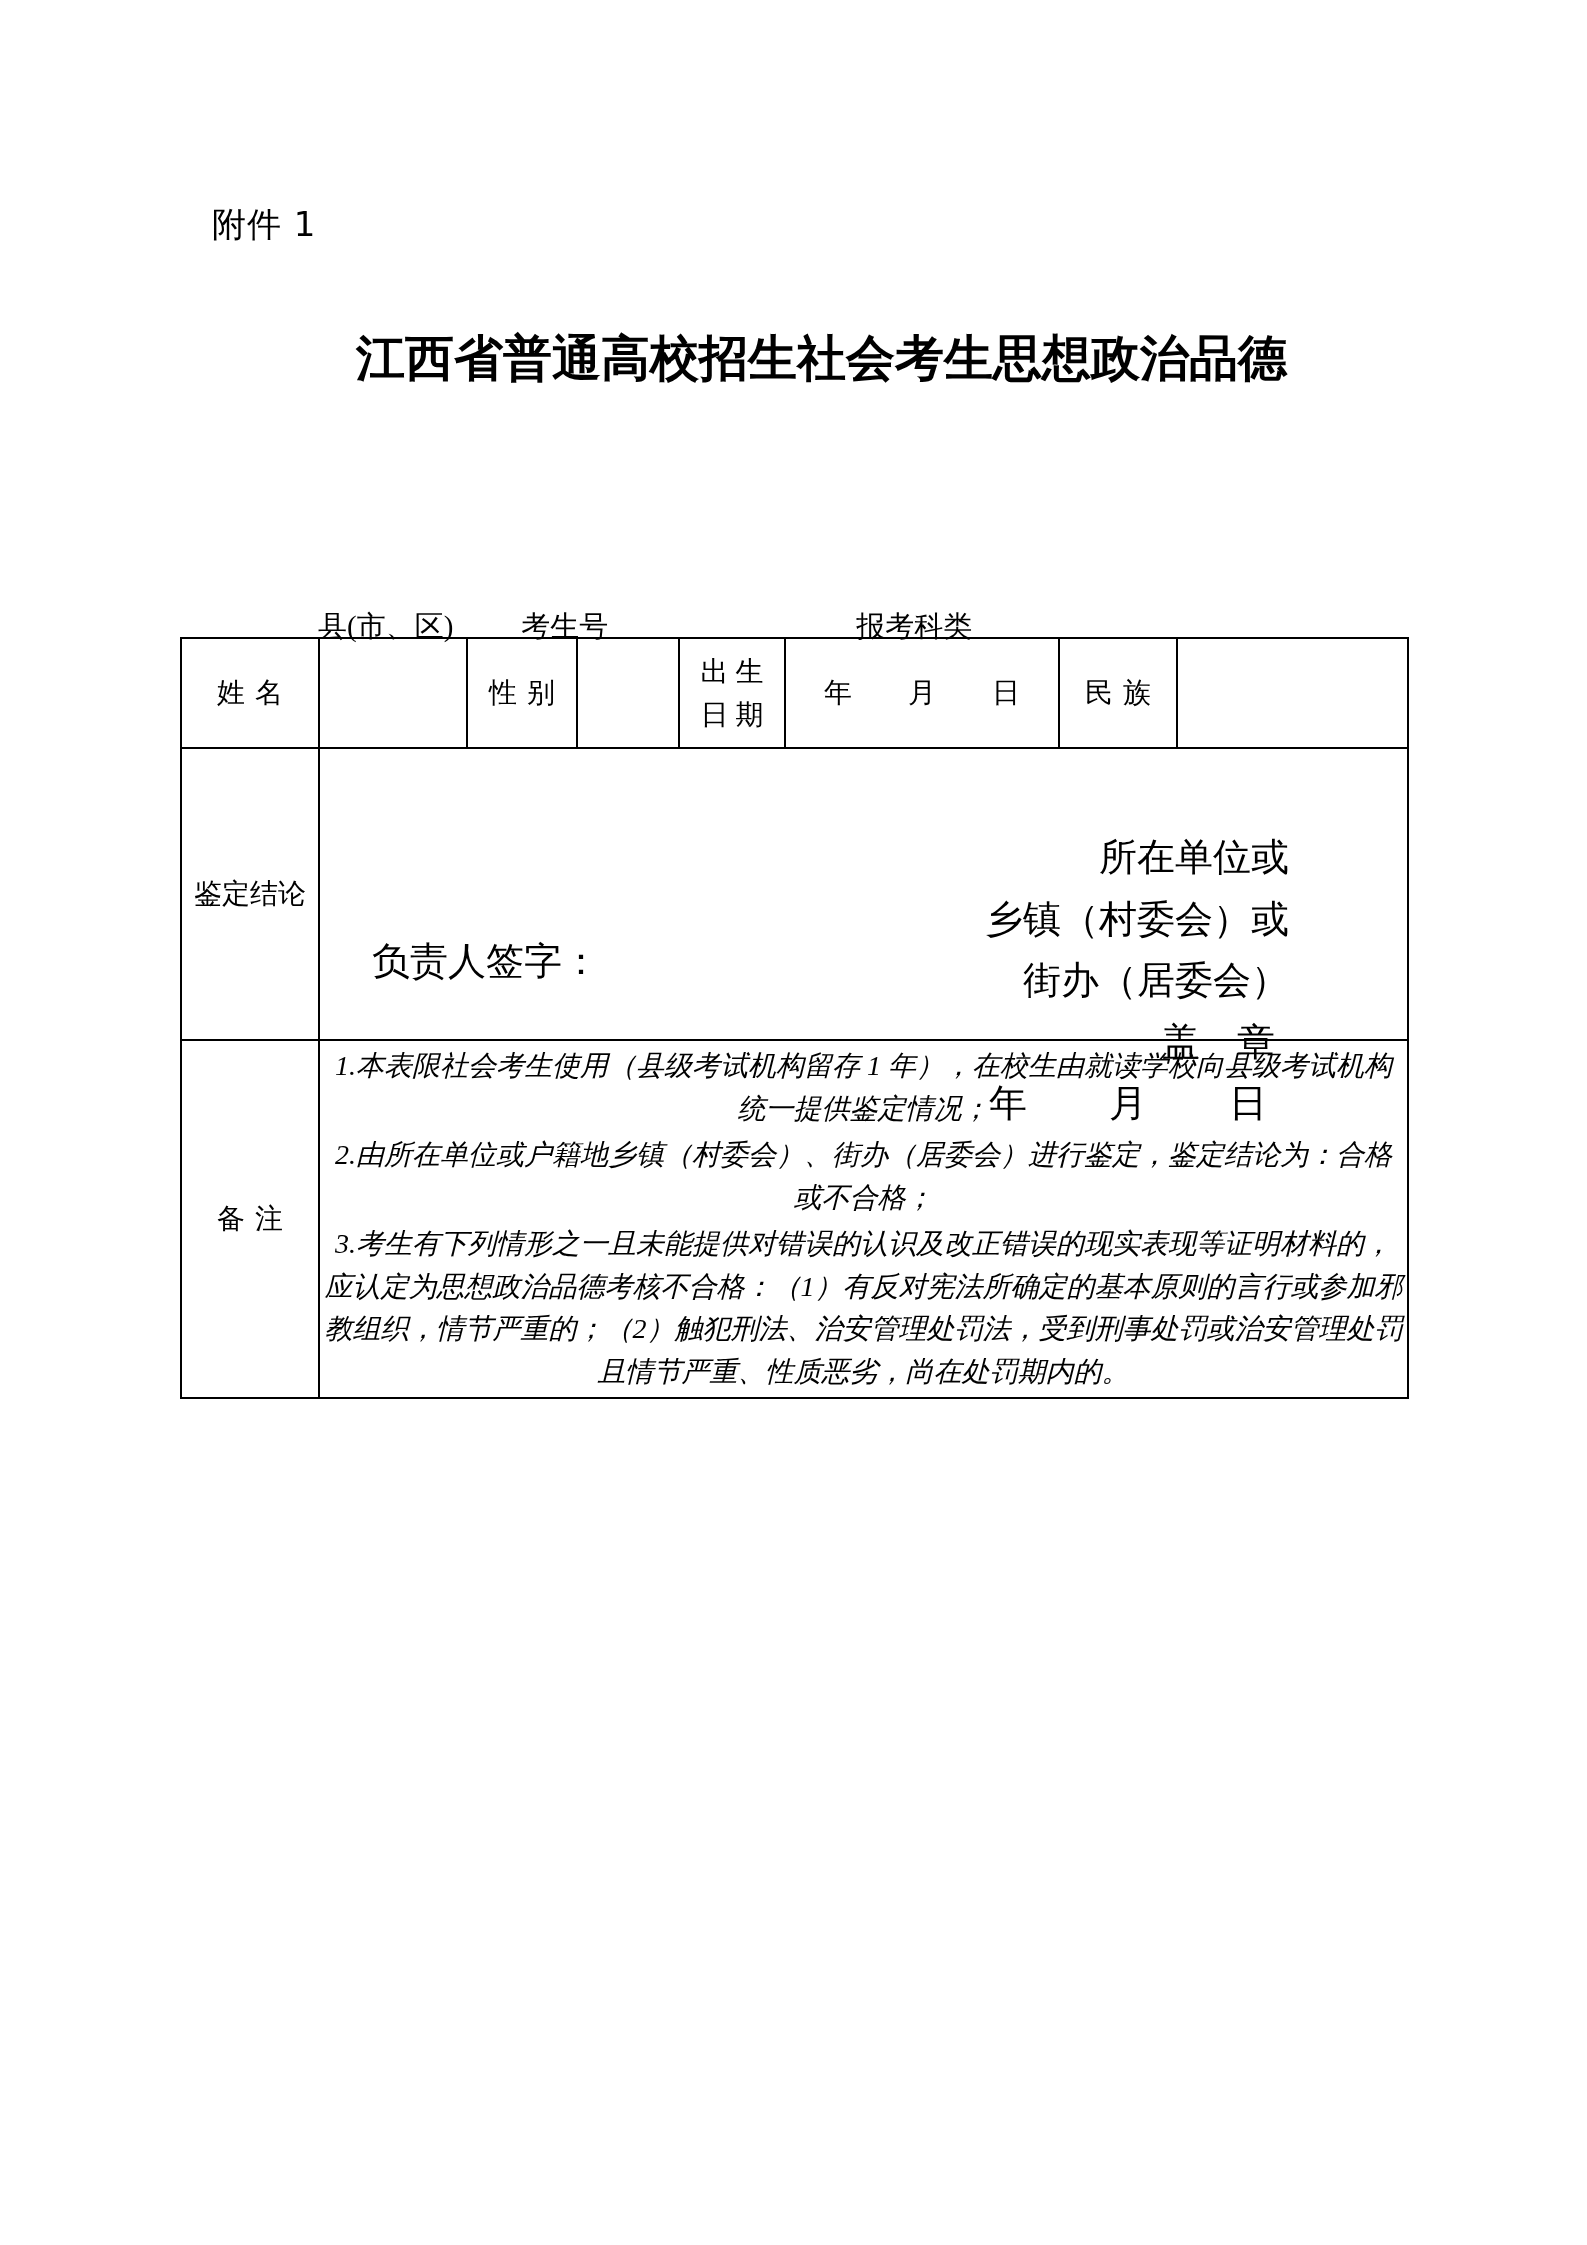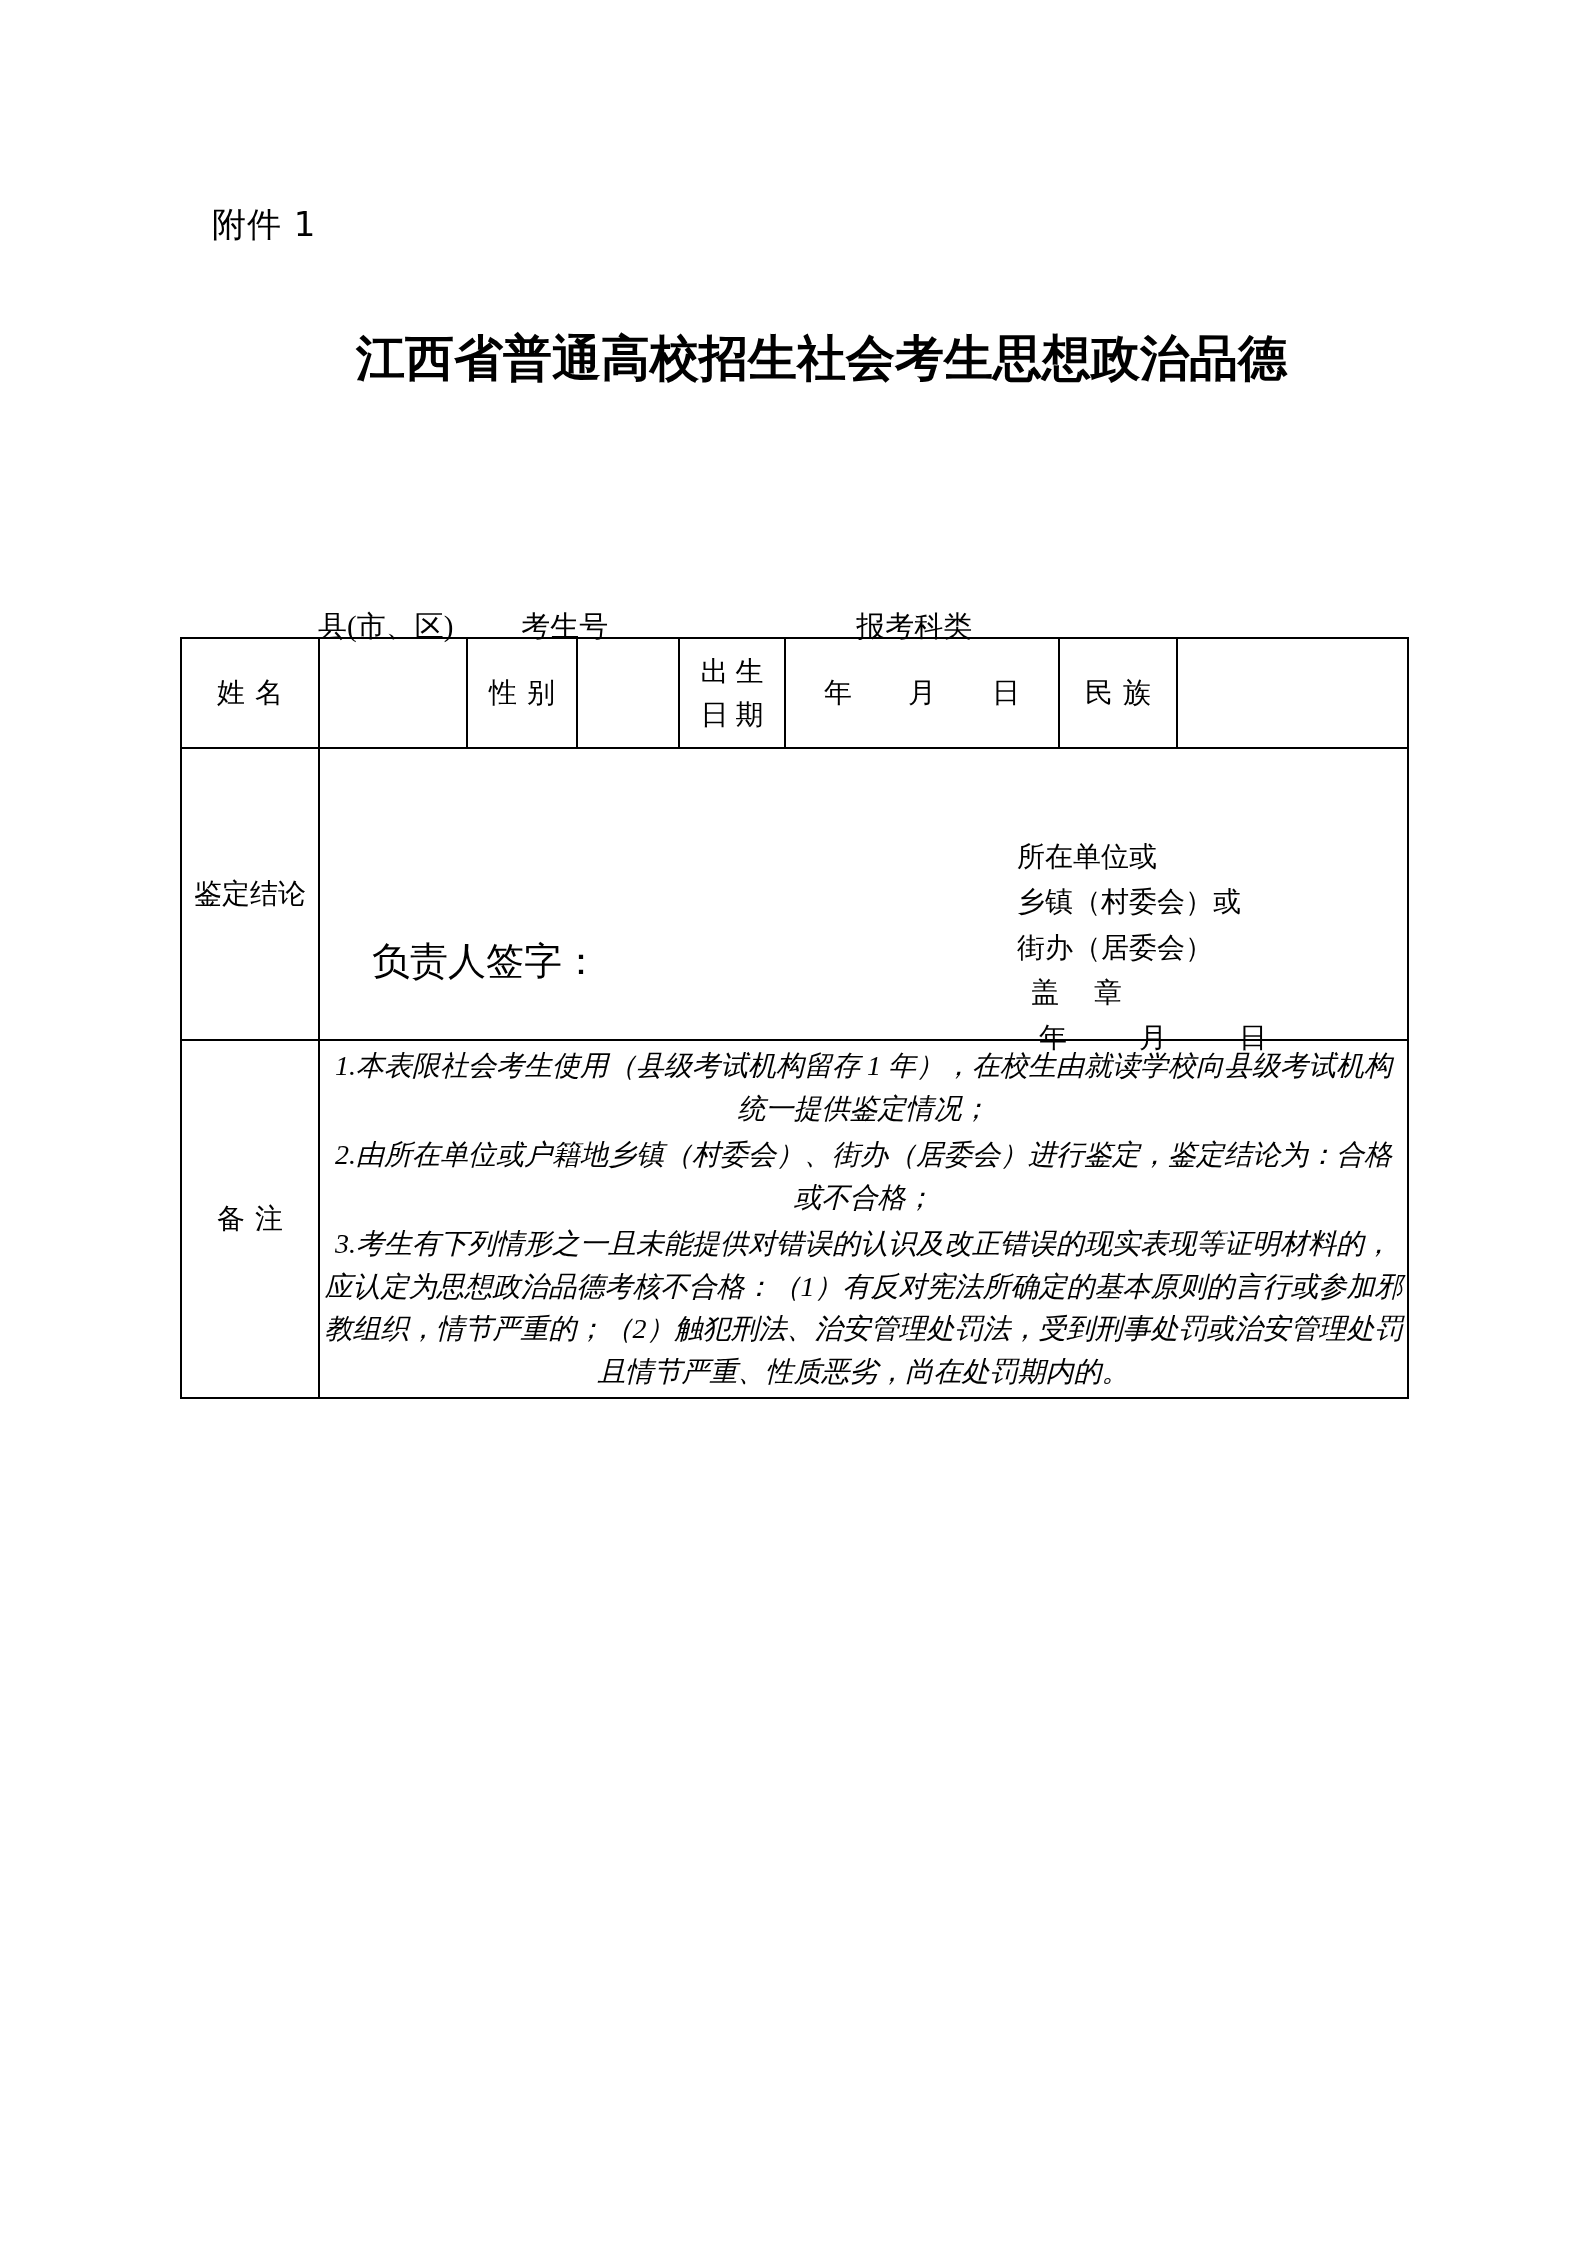--- a/index.html
+++ b/index.html
@@ -130,23 +130,23 @@
     height: 290px;
     vertical-align: bottom;
   }
   .conclusion-inner {
     position: relative;
     height: 290px;
   }
   .org-stack {
     position: absolute;
     right: 118px;
-    top: 85px;
-    text-align: left;
-    font-size: 28px;
+    top: 78px;
+    text-align: right;
+    font-size: 38px;
     line-height: 1.62;
     white-space: nowrap;
   }
   .org-stack .sealline { letter-spacing: 14px; padding-left:14px; }
   .org-stack .dateline { letter-spacing: 22px; padding-left:22px; }
   .signature {
     position: absolute;
     left: 36px;
     bottom: 52px;
     font-size: 38px;

